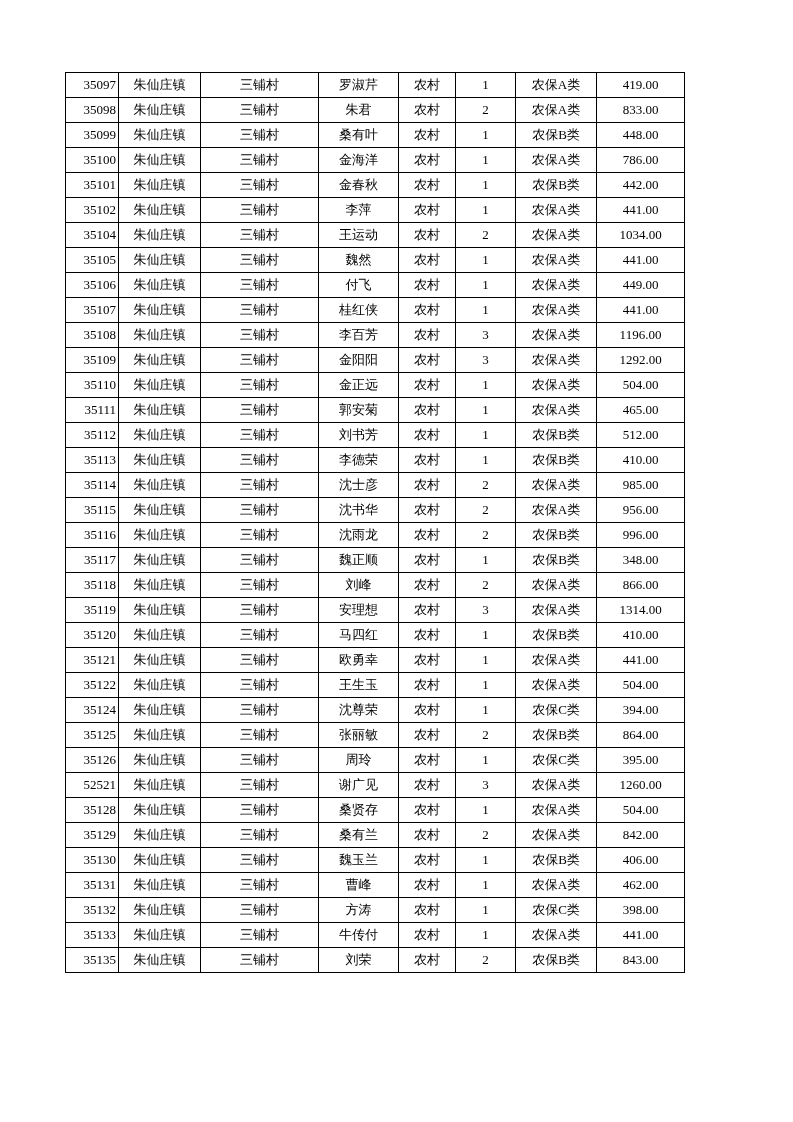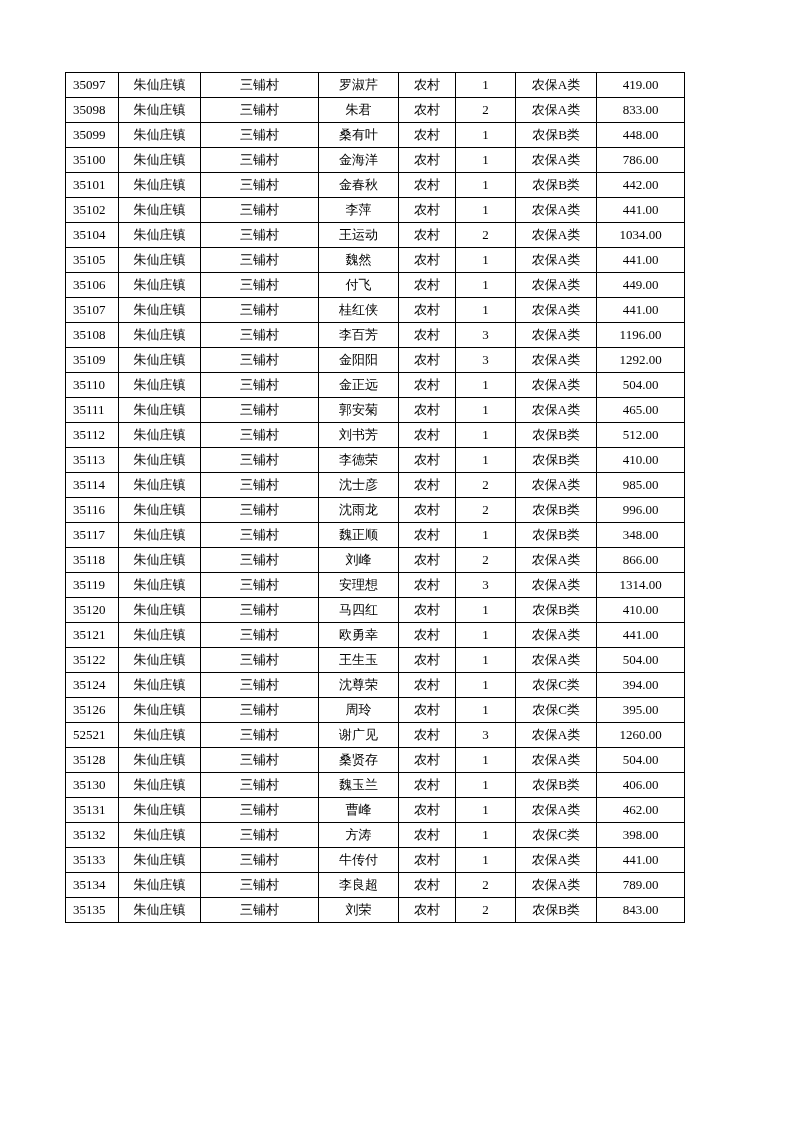--- a/index.html
+++ b/index.html
@@ -23,21 +23,21 @@
     border: 1px solid #000;
     height: 24px;
     font-size: 13px;
     line-height: 24px;
     text-align: center;
     padding: 0 2px;
     overflow: hidden;
     white-space: nowrap;
   }
   .sheet-table td.col-0 {
-    text-align: left;
+    text-align: right;
     padding-left: 7px;
   }
 </style>
 </head>
 <body>
 
 <table class="sheet-table">
   <colgroup>
     <col style="width:53px">
     <col style="width:82px">
@@ -213,20 +213,30 @@
         <td class="col-0">35114</td>
         <td class="col-1">朱仙庄镇</td>
         <td class="col-2">三铺村</td>
         <td class="col-3">沈士彦</td>
         <td class="col-4">农村</td>
         <td class="col-5">2</td>
         <td class="col-6">农保A类</td>
         <td class="col-7">985.00</td>
       </tr>
       <tr>
+        <td class="col-0">35115</td>
+        <td class="col-1">朱仙庄镇</td>
+        <td class="col-2">三铺村</td>
+        <td class="col-3">沈书华</td>
+        <td class="col-4">农村</td>
+        <td class="col-5">2</td>
+        <td class="col-6">农保A类</td>
+        <td class="col-7">956.00</td>
+      </tr>
+      <tr>
         <td class="col-0">35116</td>
         <td class="col-1">朱仙庄镇</td>
         <td class="col-2">三铺村</td>
         <td class="col-3">沈雨龙</td>
         <td class="col-4">农村</td>
         <td class="col-5">2</td>
         <td class="col-6">农保B类</td>
         <td class="col-7">996.00</td>
       </tr>
       <tr>
@@ -293,20 +303,30 @@
         <td class="col-0">35124</td>
         <td class="col-1">朱仙庄镇</td>
         <td class="col-2">三铺村</td>
         <td class="col-3">沈尊荣</td>
         <td class="col-4">农村</td>
         <td class="col-5">1</td>
         <td class="col-6">农保C类</td>
         <td class="col-7">394.00</td>
       </tr>
       <tr>
+        <td class="col-0">35125</td>
+        <td class="col-1">朱仙庄镇</td>
+        <td class="col-2">三铺村</td>
+        <td class="col-3">张丽敏</td>
+        <td class="col-4">农村</td>
+        <td class="col-5">2</td>
+        <td class="col-6">农保B类</td>
+        <td class="col-7">864.00</td>
+      </tr>
+      <tr>
         <td class="col-0">35126</td>
         <td class="col-1">朱仙庄镇</td>
         <td class="col-2">三铺村</td>
         <td class="col-3">周玲</td>
         <td class="col-4">农村</td>
         <td class="col-5">1</td>
         <td class="col-6">农保C类</td>
         <td class="col-7">395.00</td>
       </tr>
       <tr>
@@ -323,20 +343,30 @@
         <td class="col-0">35128</td>
         <td class="col-1">朱仙庄镇</td>
         <td class="col-2">三铺村</td>
         <td class="col-3">桑贤存</td>
         <td class="col-4">农村</td>
         <td class="col-5">1</td>
         <td class="col-6">农保A类</td>
         <td class="col-7">504.00</td>
       </tr>
       <tr>
+        <td class="col-0">35129</td>
+        <td class="col-1">朱仙庄镇</td>
+        <td class="col-2">三铺村</td>
+        <td class="col-3">桑有兰</td>
+        <td class="col-4">农村</td>
+        <td class="col-5">2</td>
+        <td class="col-6">农保A类</td>
+        <td class="col-7">842.00</td>
+      </tr>
+      <tr>
         <td class="col-0">35130</td>
         <td class="col-1">朱仙庄镇</td>
         <td class="col-2">三铺村</td>
         <td class="col-3">魏玉兰</td>
         <td class="col-4">农村</td>
         <td class="col-5">1</td>
         <td class="col-6">农保B类</td>
         <td class="col-7">406.00</td>
       </tr>
       <tr>
@@ -361,30 +391,20 @@
       </tr>
       <tr>
         <td class="col-0">35133</td>
         <td class="col-1">朱仙庄镇</td>
         <td class="col-2">三铺村</td>
         <td class="col-3">牛传付</td>
         <td class="col-4">农村</td>
         <td class="col-5">1</td>
         <td class="col-6">农保A类</td>
         <td class="col-7">441.00</td>
-      </tr>
-      <tr>
-        <td class="col-0">35134</td>
-        <td class="col-1">朱仙庄镇</td>
-        <td class="col-2">三铺村</td>
-        <td class="col-3">李良超</td>
-        <td class="col-4">农村</td>
-        <td class="col-5">2</td>
-        <td class="col-6">农保A类</td>
-        <td class="col-7">789.00</td>
       </tr>
       <tr>
         <td class="col-0">35135</td>
         <td class="col-1">朱仙庄镇</td>
         <td class="col-2">三铺村</td>
         <td class="col-3">刘荣</td>
         <td class="col-4">农村</td>
         <td class="col-5">2</td>
         <td class="col-6">农保B类</td>
         <td class="col-7">843.00</td>

